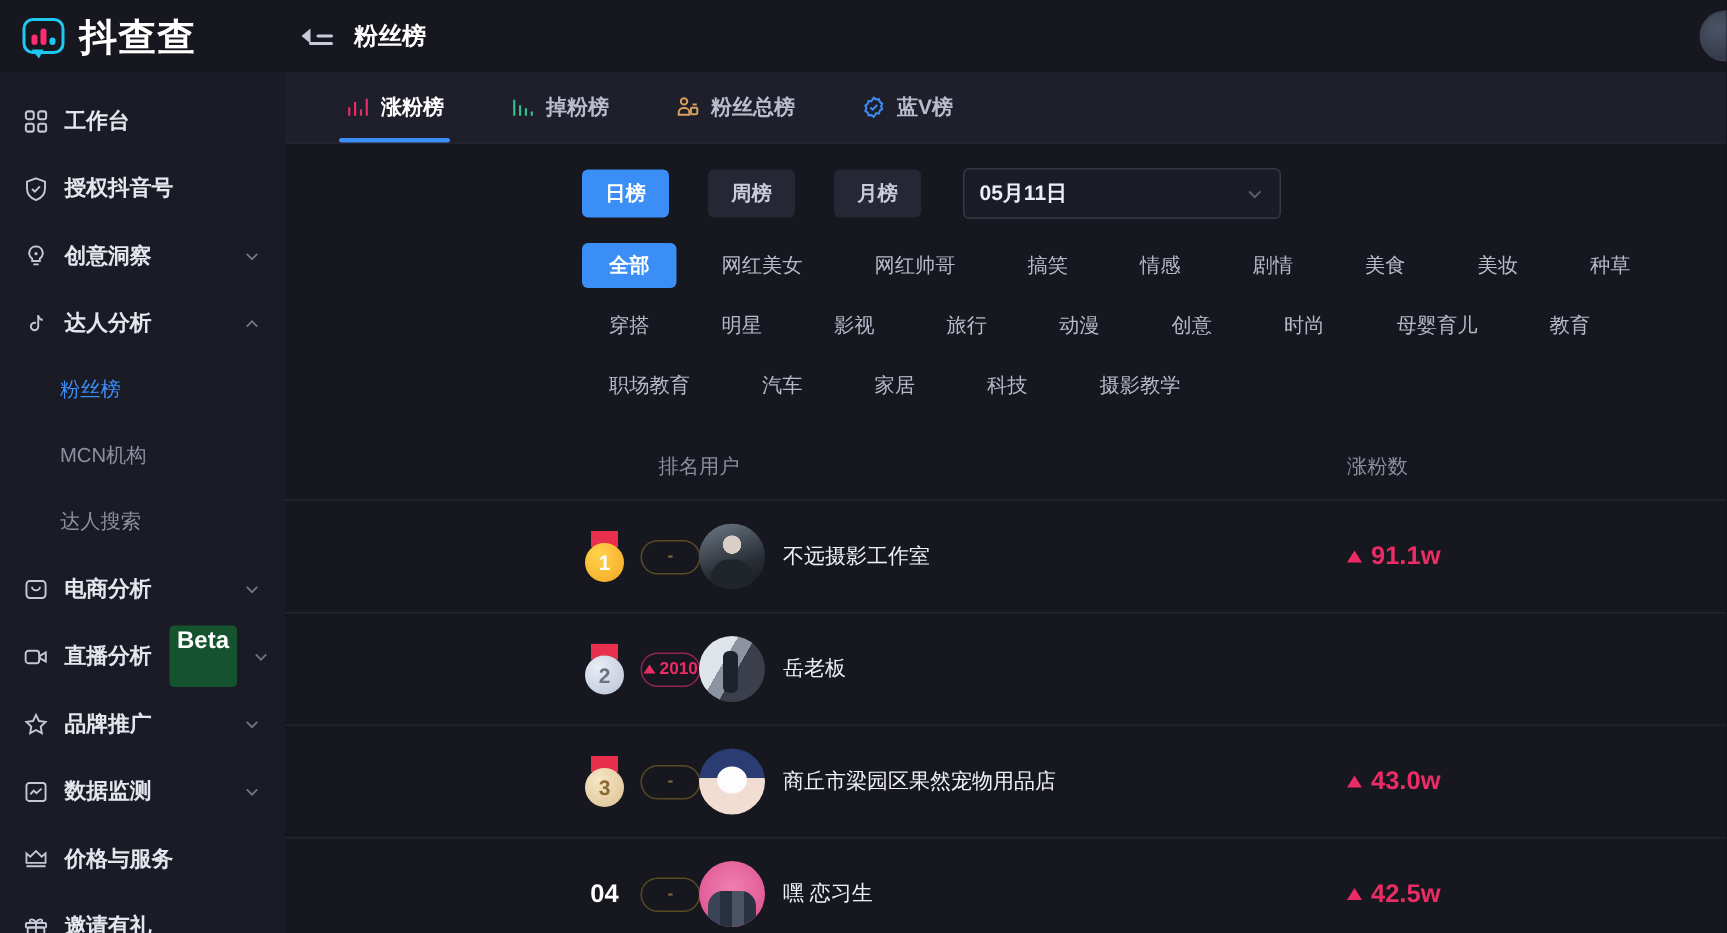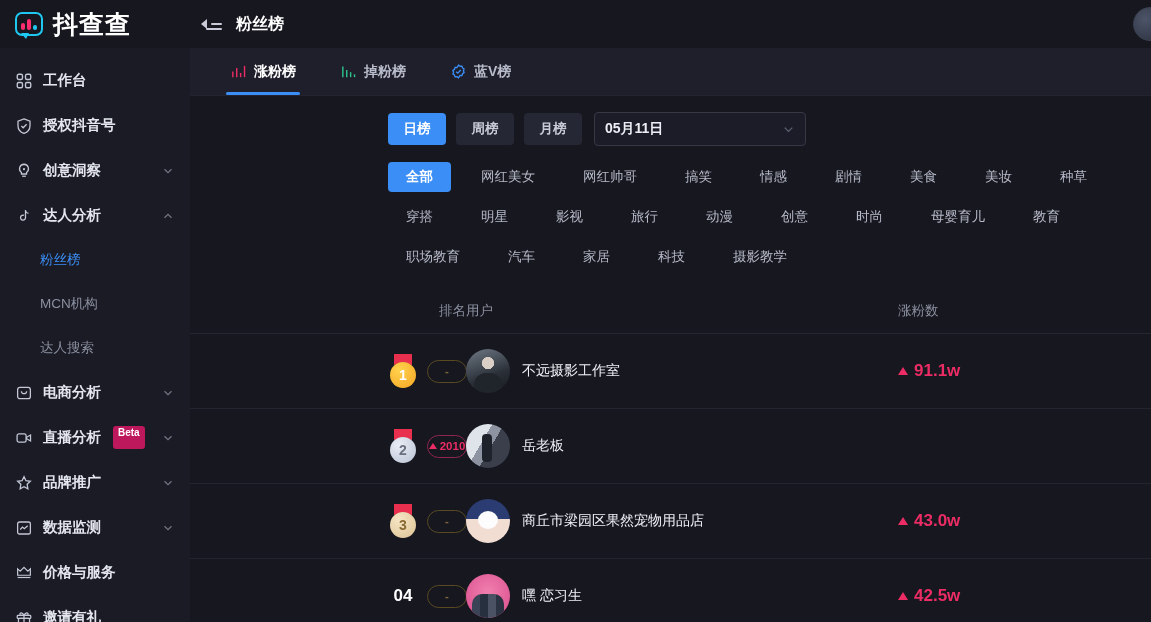--- a/index.html
+++ b/index.html
@@ -77,22 +77,22 @@
     padding: 0 16px 0 14px; gap: 10px;
     font-size: 14.5px; font-weight: bold; color: #e4e6ee;
     cursor: pointer; position: relative;
   }
   .nav-item .ico { width: 19px; height: 19px; display: flex; align-items: center; justify-content: center; flex-shrink: 0; }
   .nav-item .ico svg { width: 18px; height: 18px; display: block; }
   .nav-item .label { white-space: nowrap; }
   .nav-item .chev { margin-left: auto; width: 12px; height: 12px; flex-shrink: 0; opacity: .75; }
   .nav-item .chev svg { width: 12px; height: 12px; display:block; }
   .badge-beta {
-    background: #be185d; color: #fff; font-size: 10px; font-weight: bold;
-    padding: 1px 5px 10px; border-radius: 3px; line-height: 1.2; margin-left: 2px;
+    background: #14532d; color: #fff; font-size: 16px; font-weight: bold;
+    padding: 1px 5px 20px; border-radius: 3px; line-height: 1.2; margin-left: 2px;
   }
   .sub-item {
     height: 44px; display: flex; align-items: center;
     padding-left: 40px; font-size: 13.5px; color: #8b90a0; cursor: pointer;
   }
   .sub-item.active { color: #3b8ef5; }
 
   
   .main { flex: 1; background: #16171f; display: flex; flex-direction: column; min-width: 0; overflow: hidden; }
 
@@ -110,21 +110,21 @@
   }
   .tab .tico { width: 17px; height: 17px; display:flex; align-items:center; justify-content:center; }
   .tab .tico svg { width: 17px; height: 17px; display:block; }
   .tab.active { color: #ffffff; }
   .tab.active:after {
     content: ""; position: absolute; left: 18px; right: 18px; bottom: 0;
     height: 3px; background: #3b8ef5; border-radius: 2px;
   }
 
   .filters { padding: 16px 0 0 0; }
-  .period-row { display: flex; align-items: center; gap: 10px; padding-left: 198px; }
+  .period-row { display: flex; align-items: center; gap: 26px; padding-left: 198px; }
   .pbtn {
     height: 32px; min-width: 58px; padding: 0 14px;
     background: #252734; color: #c8cbd8; border: none; border-radius: 4px;
     font-size: 13.5px; font-weight: bold; cursor: pointer;
     font-family: inherit;
     display: flex; align-items: center; justify-content: center;
   }
   .pbtn.active { background: #3b8ef5; color: #ffffff; }
   .date-select {
     width: 212px; height: 34px; margin-left: 2px;
@@ -403,20 +403,31 @@
         <div class="tab">
           <span class="tico">
             <svg viewBox="0 0 24 24" fill="none" stroke="#2ec48b" stroke-width="2">
               <path d="M4 20V5"></path>
                 <path d="M9.5 20V10"></path>
                 <path d="M15 20v-7"></path>
                 <path d="M20.5 20v-4"></path>
             </svg>
           </span>
           <span>掉粉榜</span>
+        </div>
+        <div class="tab">
+          <span class="tico">
+            <svg viewBox="0 0 24 24" fill="none" stroke="#d9a05b" stroke-width="1.9">
+              <circle cx="8.5" cy="6.5" r="3"></circle>
+                <path d="M3.5 19v-2.2a4 4 0 0 1 4-4h2a4 4 0 0 1 4 4V19z"></path>
+              <rect x="15" y="12.5" width="6" height="6" rx="1"></rect>
+                <path d="M16.5 9.5h4"></path>
+            </svg>
+          </span>
+          <span>粉丝总榜</span>
         </div>
         <div class="tab">
           <span class="tico">
             <svg viewBox="0 0 24 24" fill="none" stroke="#3b8ef5" stroke-width="1.9">
               <path d="M12 3l2.2 1.6 2.7-.2.8 2.6 2.2 1.6-1 2.5 1 2.5-2.2 1.6-.8 2.6-2.7-.2L12 21l-2.2-1.6-2.7.2-.8-2.6L4.1 15.4l1-2.5-1-2.5 2.2-1.6.8-2.6 2.7.2z"></path>
               <path d="M8.8 12.2l2.2 2.1 4.2-4.4"></path>
             </svg>
           </span>
           <span>蓝V榜</span>
         </div>

